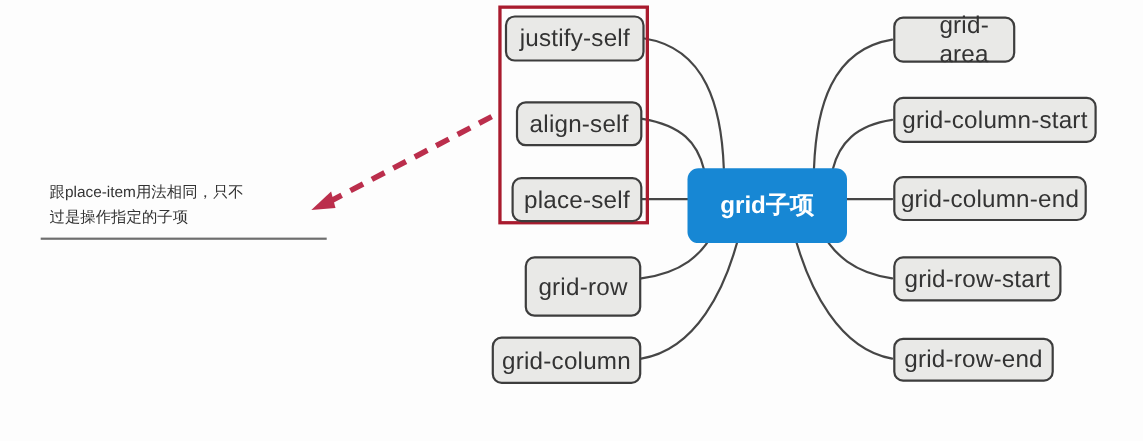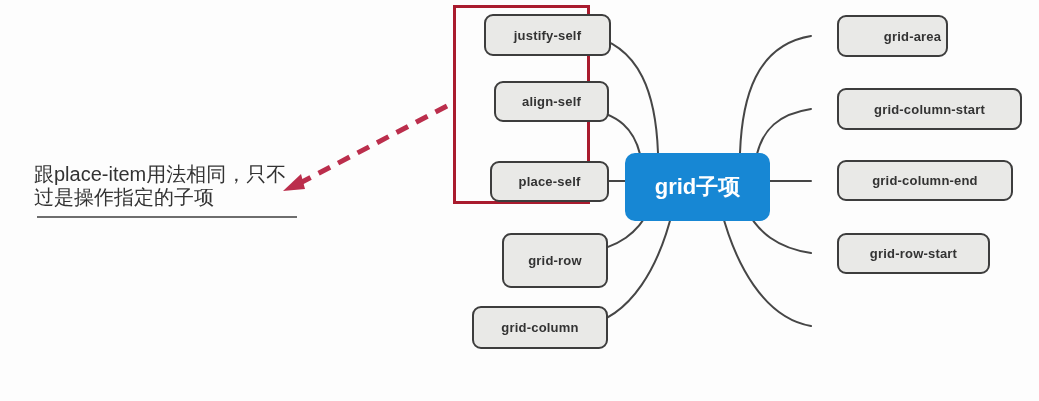--- a/index.html
+++ b/index.html
@@ -17,51 +17,50 @@
     position:relative;width:1039px;height:401px;overflow:hidden;
     background:var(--page_bg);
   }
   .connector-layer{position:absolute;left:0;top:0;width:1039px;height:401px;}
   .node{
     position:absolute;box-sizing:border-box;
     background:var(--node_bg);
     border:2px solid var(--node_border);
     border-radius:9px;
     display:flex;align-items:center;justify-content:center;
-    font-size:13px;font-weight:700;color:var(--node_text);
+    font-size:22px;font-weight:400;color:var(--node_text);
     letter-spacing:0.2px;
-    margin-left:25px;
   }
   .root-node{
     position:absolute;left:625px;top:153px;width:145px;height:68px;
     background:var(--root_bg);border-radius:10px;
     display:flex;align-items:center;justify-content:center;
     font-size:22px;font-weight:700;color:var(--root_text);
   }
   .highlight-rect{
     position:absolute;left:453px;top:5px;width:137px;height:199px;
     border:3px solid var(--highlight);box-sizing:border-box;
     pointer-events:none;
   }
   .annotation{
-    position:absolute;left:34px;top:163px;width:290px;
-    font-size:20px;line-height:23px;color:var(--annotation_text);
+    position:absolute;left:45px;top:163px;width:290px;
+    font-size:14px;line-height:23px;color:var(--annotation_text);
   }
   .annotation-underline{
     position:absolute;left:37px;top:216px;width:260px;height:0;
     border-top:2px solid var(--underline);
   }
   .watermark{
     position:absolute;left:862px;top:365px;width:170px;
     font-size:17px;color:var(--watermark);letter-spacing:1px;
     white-space:nowrap;
   }
   
   .n-l0{left:459px;top:14px;width:127px;height:42px;}
-  .n-l1{left:469px;top:81px;width:115px;height:41px;}
+  .n-l1{left:469px;top:92px;width:115px;height:41px;}
   .n-l2{left:465px;top:161px;width:119px;height:41px;}
   .n-l3{left:477px;top:233px;width:106px;height:55px;}
   .n-l4{left:447px;top:306px;width:136px;height:43px;text-align:center;}
   .n-r0{left:812px;top:15px;width:111px;height:42px;padding-left:40px;}
   .n-r1{left:812px;top:88px;width:185px;height:42px;}
   .n-r2{left:812px;top:160px;width:176px;height:41px;}
   .n-r3{left:812px;top:233px;width:153px;height:41px;}
   .n-r4{left:812px;top:307px;width:146px;height:40px;}
 </style>
 </head>
@@ -93,20 +92,21 @@
   <div class="node n-l0">justify-self</div>
   <div class="node n-l1">align-self</div>
   <div class="node n-l2">place-self</div>
   <div class="node n-l3">grid-row</div>
   <div class="node n-l4">grid-column</div>
 
   <div class="node n-r0">grid-area</div>
   <div class="node n-r2">grid-column-end</div>
   <div class="node n-r1">grid-column-start</div>
   <div class="node n-r3">grid-row-start</div>
+  <div class="node n-r4">grid-row-end</div>
 
   <div class="root-node">grid子项</div>
 
   <div class="annotation">
     <div>跟place-item用法相同，只不</div>
     <div>过是操作指定的子项</div>
   </div>
   <div class="annotation-underline"></div>
 
 

